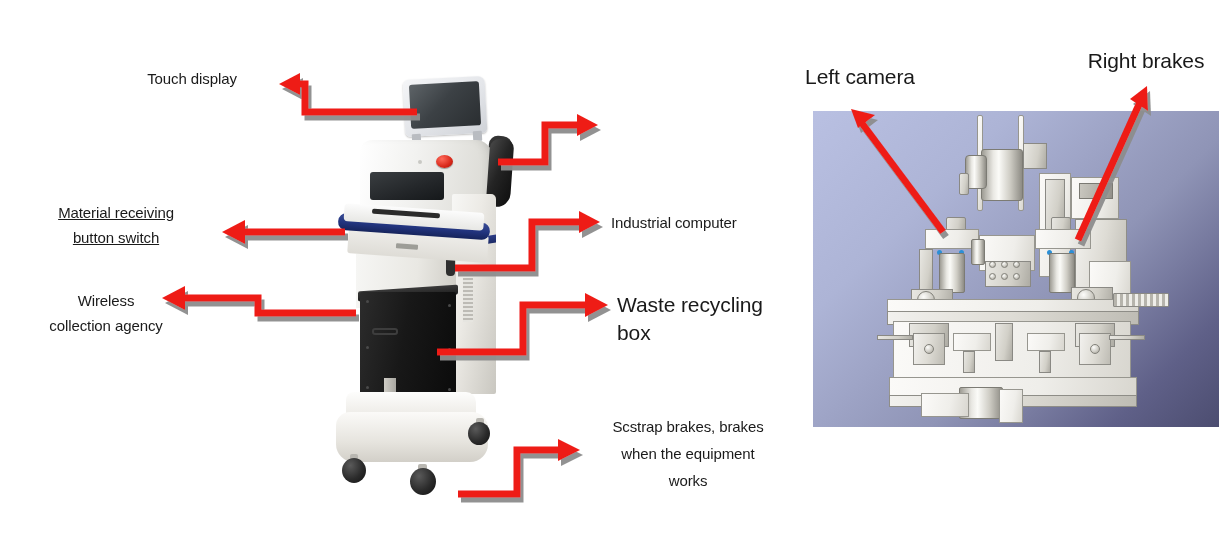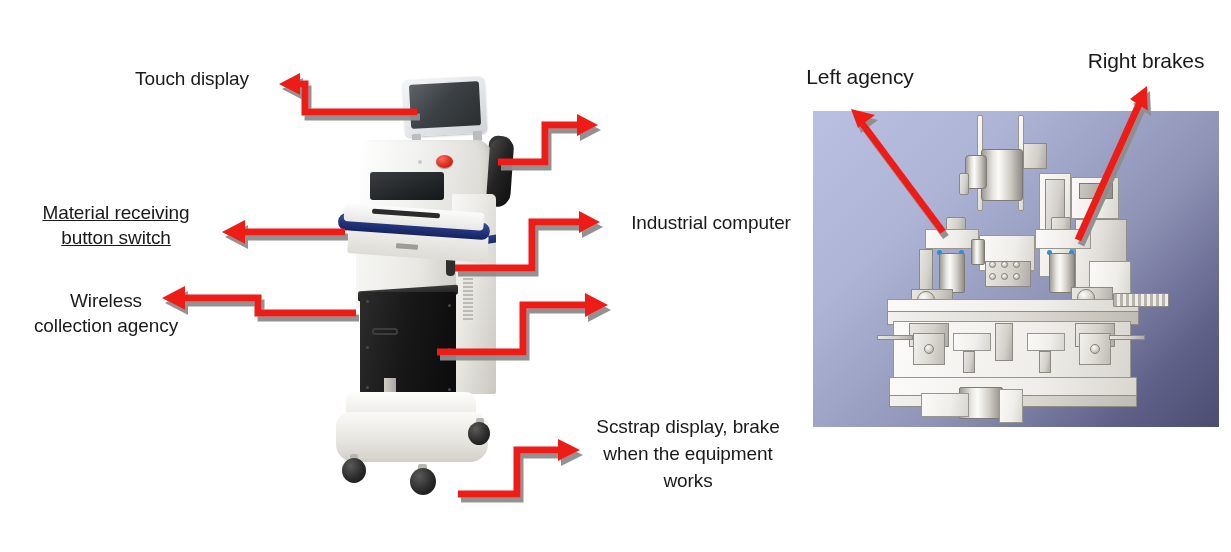--- a/index.html
+++ b/index.html
@@ -9,21 +9,21 @@
     font-family: "Liberation Sans", sans-serif;
     overflow: hidden;
   }
   #stage { position: relative; width: 1231px; height: 552px; background: #fff; }
 
   
   .label {
     position: absolute;
     color: #1a1a1a;
     font-family: "Liberation Sans", sans-serif;
-    font-size: 19px;
+    font-size: 15px;
     line-height: 25px;
     text-align: center;
     white-space: pre-line;
     letter-spacing: -0.1px;
   }
 
   
   .arrow-svg { position: absolute; overflow: visible; pointer-events: none; }
 
   
@@ -341,24 +341,26 @@
 
   <div class="label" style="left:116px; top:66px; width:152px;">Touch display</div>
 
   <div class="label" style="left:20px; top:200px; width:192px;text-decoration:underline;">Material receiving
 button switch</div>
 
   <div class="label" style="left:16px; top:288px; width:180px;">Wireless
 collection agency</div>
 
 
-  <div class="label" style="left:611px; top:210px; width:200px; text-align:center;">Industrial computer</div>
-
-
-  <div class="label" style="left:578px; top:413px; width:220px; line-height:27px;">Scstrap display, brake
+  <div class="label" style="left:611px; top:210px; width:200px; text-align:left;">Industrial computer</div>
+
+  <div class="label" style="left:617px; top:291px; width:180px; text-align:left; font-size:21px; line-height:28px;">Waste recycling
+box</div>
+
+  <div class="label" style="left:578px; top:413px; width:220px; line-height:27px;">Scstrap brakes, brakes
 when the equipment
 works</div>
 
-  <div class="label" style="left:784px; top:64px; width:152px; font-size:21px;">Left agency</div>
+  <div class="label" style="left:784px; top:64px; width:152px; font-size:21px;">Left camera</div>
 
   <div class="label" style="left:1066px; top:48px; width:160px; font-size:21px;">Right brakes</div>
 
 </div>
 
 </body></html>

